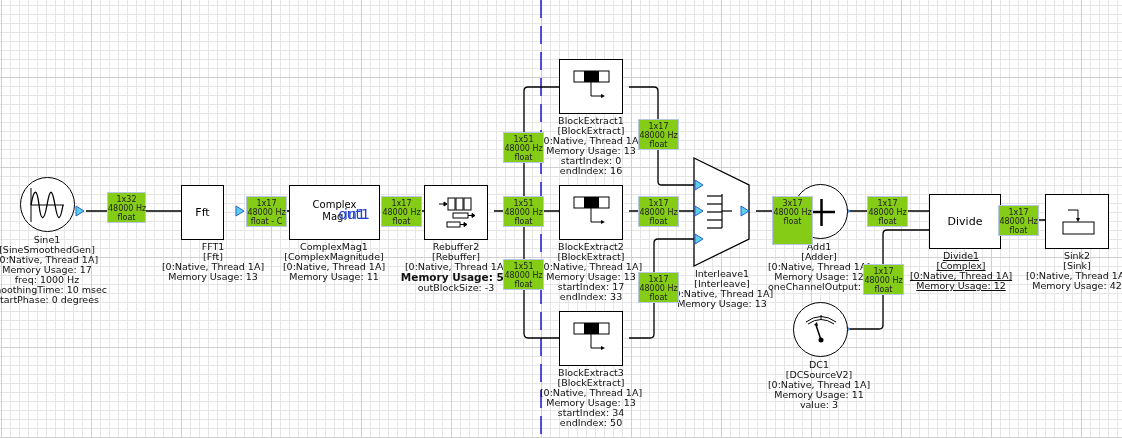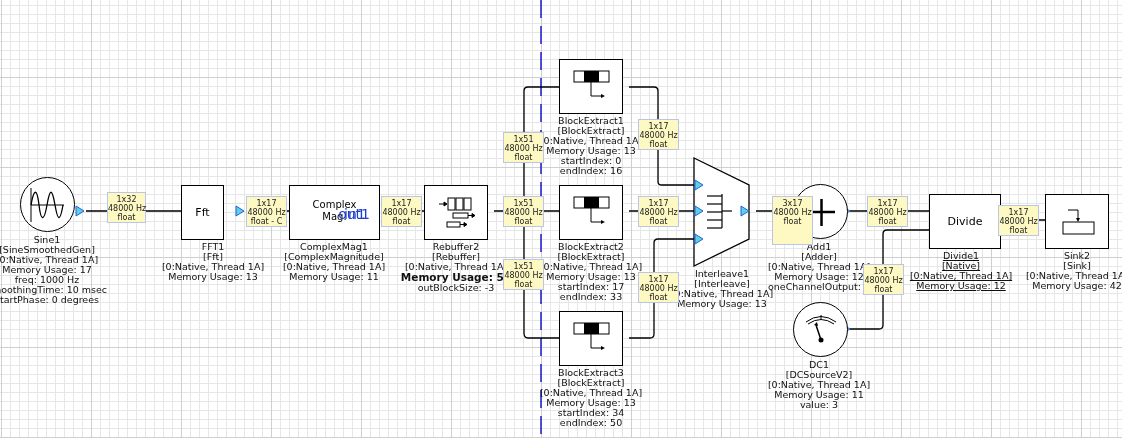--- a/index.html
+++ b/index.html
@@ -15,21 +15,21 @@
     background-position: 1px 77px, 1px 77px, 1px 5px, 1px 5px;
     font-family: "DejaVu Sans", sans-serif;
   }
   #canvas { position:absolute; left:0; top:0; width:1122px; height:438px; }
   .blk {
     position:absolute; box-sizing:border-box; border:1px solid #000; background:#fff;
   }
   .circ { position:absolute; box-sizing:border-box; border:1px solid #000; background:#fff; border-radius:50%; }
   .blk-text { position:absolute; left:0; right:0; text-align:center; font-size:11px; color:#000; }
   .lbl {
-    position:absolute; box-sizing:border-box; border:1px solid #b9c6e8; background:#fef9c3;
+    position:absolute; box-sizing:border-box; border:1px solid #b9c6e8; background:#84cc16;
     font-size:8px; line-height:9px; color:#222; text-align:center; padding-top:2px;
   }
   .lbl div { white-space:nowrap; }
   .caption {
     position:absolute; text-align:center; font-size:9.5px; line-height:10px; color:#111; white-space:nowrap;
     transform:translateX(-50%);
   }
   .caption div { white-space:nowrap; }
   .caption .bold { font-weight:bold; font-size:10.5px; line-height:11px; }
   .port-txt { position:absolute; font-size:14px; color:#1c3fd0;padding-left:44px; }
@@ -266,21 +266,21 @@
     <div>[0:Native, Thread 1A]</div>
     <div>Memory Usage: 11</div>
     <div>value: 3</div>
   </div>
 
   <div class="blk" style="left:929px;top:194px;width:72px;height:55px;">
     <div class="blk-text" style="top:20px;">Divide</div>
   </div>
   <div class="caption" style="left:961px;top:251px;text-decoration:underline;">
     <div>Divide1</div>
-    <div>[Native]</div>
+    <div>[Complex]</div>
     <div>[0:Native, Thread 1A]</div>
     <div>Memory Usage: 12</div>
   </div>
 
   <div class="blk" style="left:1045px;top:194px;width:64px;height:55px;">
     <svg width="64" height="55">
       <rect x="17" y="27" width="31" height="12" fill="#fff" stroke="#000"></rect>
       <line x1="22" y1="15" x2="32" y2="15" stroke="#000"></line>
       <line x1="32" y1="15" x2="32" y2="24" stroke="#000"></line>
       <polygon points="30,23 32,27 34,23" fill="#000"></polygon>

